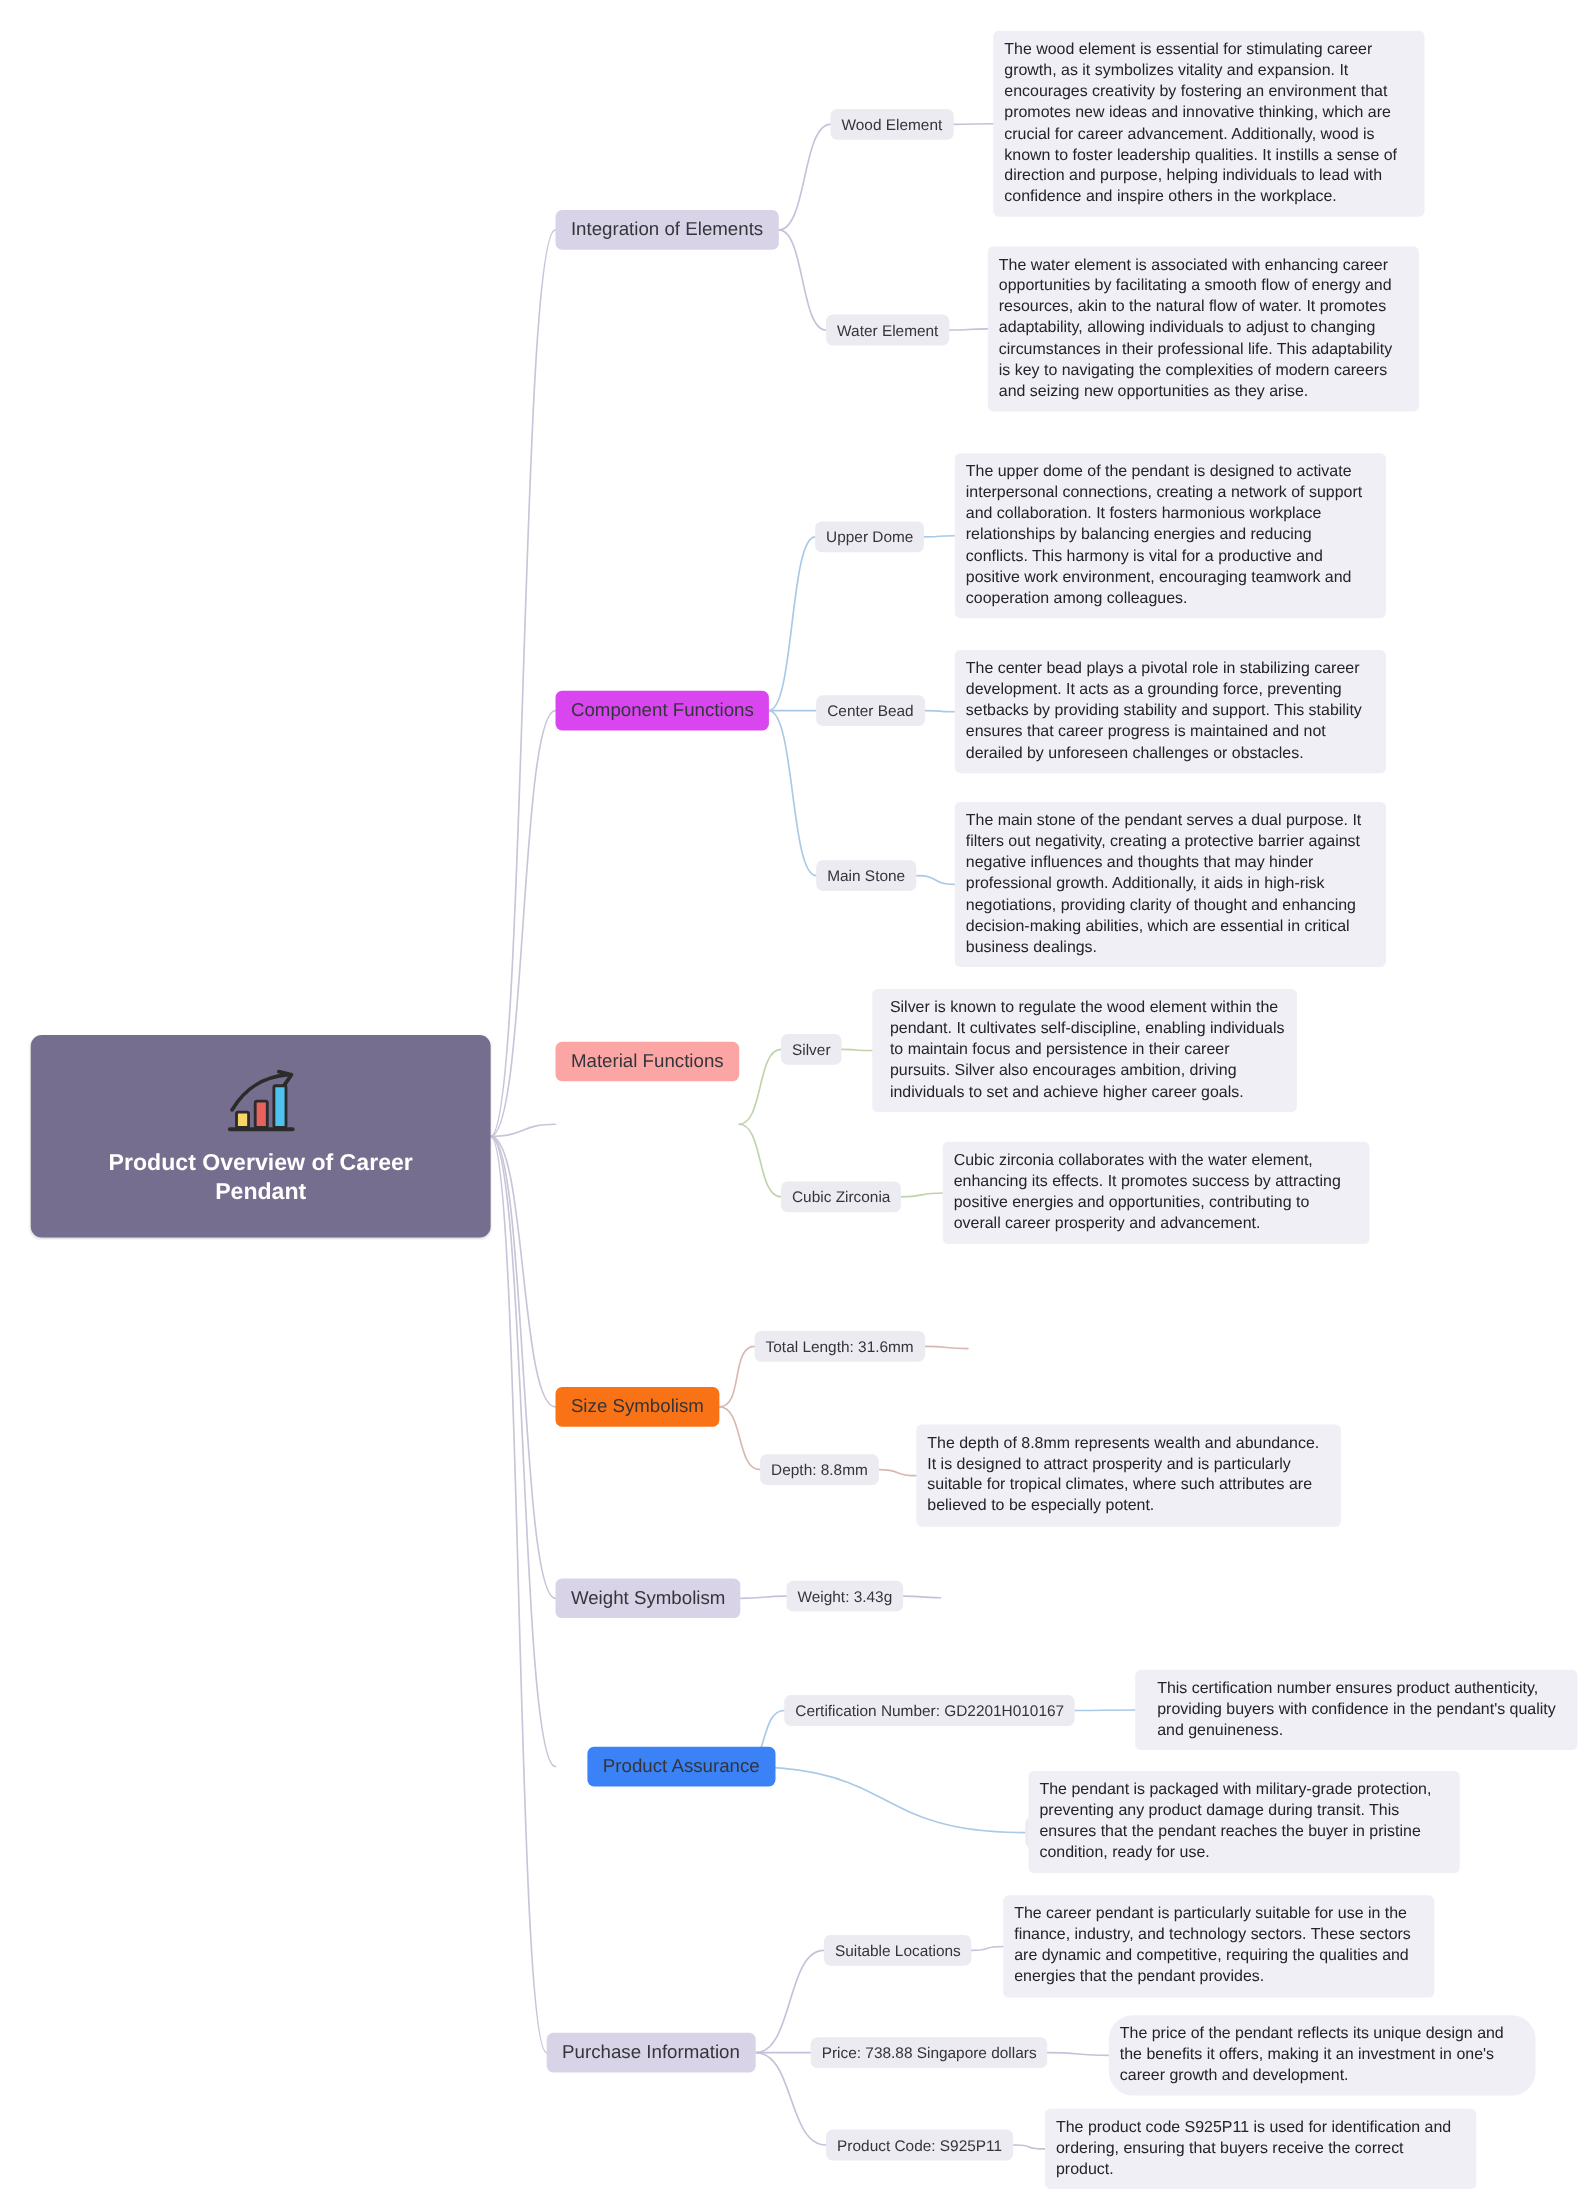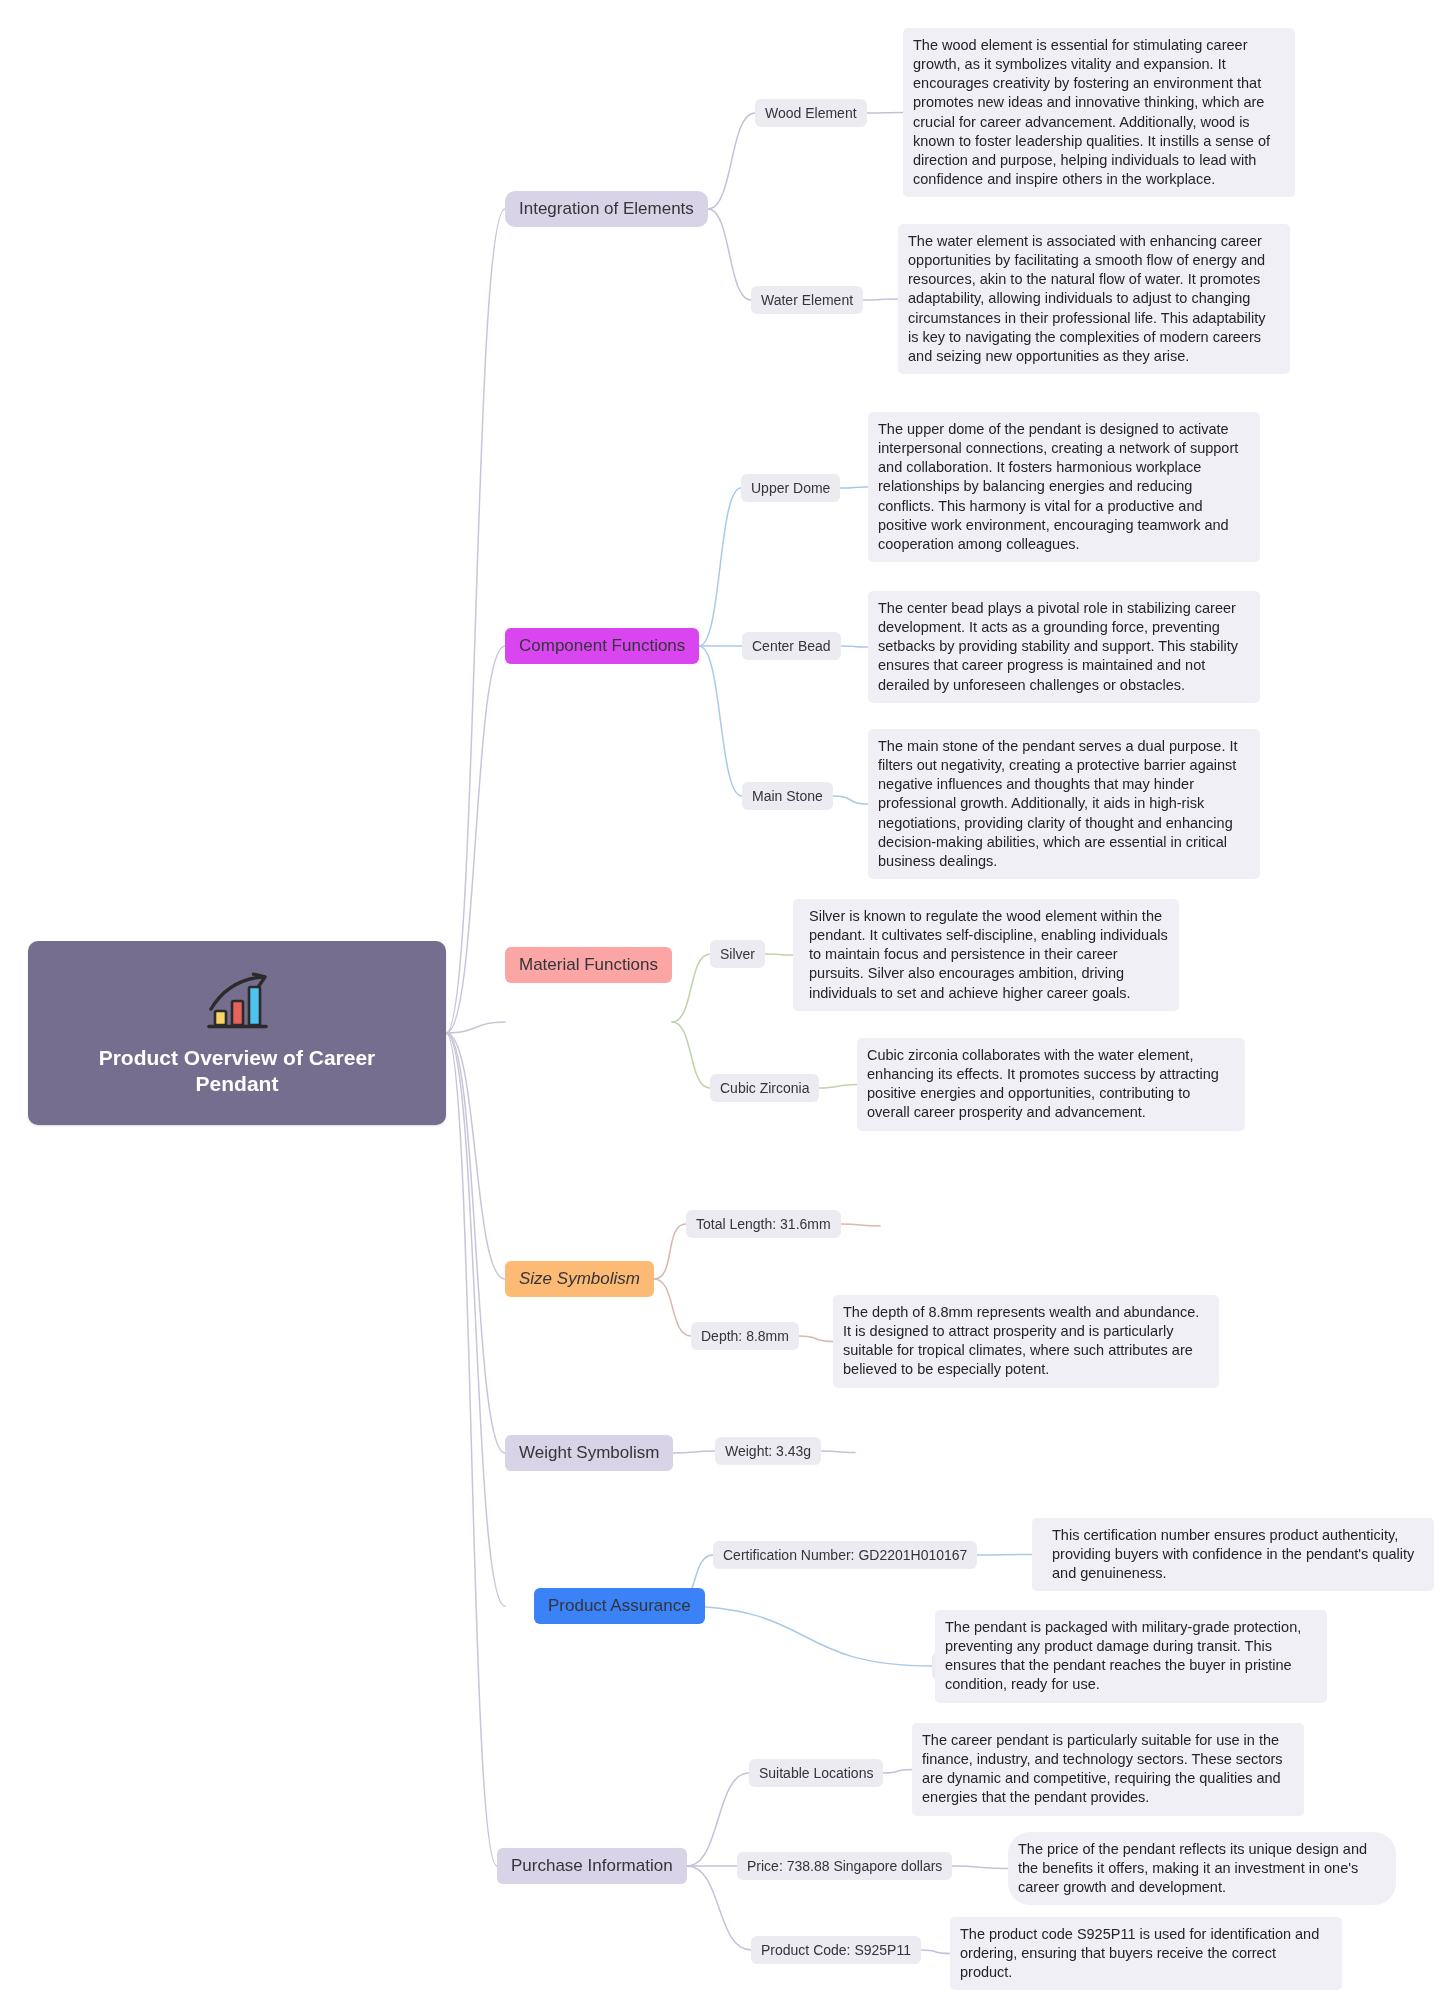--- a/index.html
+++ b/index.html
@@ -81,24 +81,24 @@
       <path d="M10 40 C 22 20, 38 10, 61 8" fill="none" stroke="#2B2B2B" stroke-width="3.4" stroke-linecap="round"></path>
       <path d="M64 8 L52.5 5.2 M64 8 L57.5 17.5" fill="none" stroke="#2B2B2B" stroke-width="3.4" stroke-linecap="round"></path>
       <rect x="14" y="42" width="11" height="14" rx="1.5" fill="#F8D566" stroke="#2B2B2B" stroke-width="2.6"></rect>
       <rect x="31" y="32" width="11" height="24" rx="1.5" fill="#E8625D" stroke="#2B2B2B" stroke-width="2.6"></rect>
       <rect x="48" y="18" width="11" height="38" rx="1.5" fill="#4FC3F0" stroke="#2B2B2B" stroke-width="2.6"></rect>
       <path d="M8 57.5 H 65" fill="none" stroke="#2B2B2B" stroke-width="3.6" stroke-linecap="round"></path>
     </svg>
     <div class="root-title">Product Overview of Career Pendant</div>
   </div>
 
-  <div class="branch-label" id="b0" style="left: 505px; top: 191px; background: rgb(217, 211, 231); border-radius: 10px;">Integration of Elements</div>
+  <div class="branch-label" id="b0" style="left: 505px; top: 191px; background: rgb(217, 211, 231);">Integration of Elements</div>
   <div class="branch-label" id="b1" style="left: 505px; top: 628px; background: #d946ef;">Component Functions</div>
   <div class="branch-label" id="b2" style="left: 505px; top: 947px; background: #fca5a5;">Material Functions</div>
-  <div class="branch-label" id="b3" style="left: 505px; top: 1261px; background: #fdba74; font-style: italic;">Size Symbolism</div>
+  <div class="branch-label" id="b3" style="left: 505px; top: 1261px; background: #f97316;">Size Symbolism</div>
   <div class="branch-label" id="b4" style="left: 505px; top: 1435px; background: rgb(217, 211, 231);">Weight Symbolism</div>
   <div class="branch-label" id="b5" style="left: 534px; top: 1588px; background: #3b82f6;">Product Assurance</div>
   <div class="branch-label" id="b6" style="left: 497px; top: 1848px; background: rgb(217, 211, 231);">Purchase Information</div>
 
   <div class="child-node" id="n0-0" style="left:755px;top:99px;">Wood Element</div>
   <div class="child-node" id="n0-1" style="left:751px;top:286px;">Water Element</div>
   <div class="child-node" id="n1-0" style="left:741px;top:474px;">Upper Dome</div>
   <div class="child-node" id="n1-1" style="left:742px;top:632px;">Center Bead</div>
   <div class="child-node" id="n1-2" style="left:742px;top:782px;">Main Stone</div>
   <div class="child-node" id="n2-0" style="left:710px;top:940px;">Silver</div>

